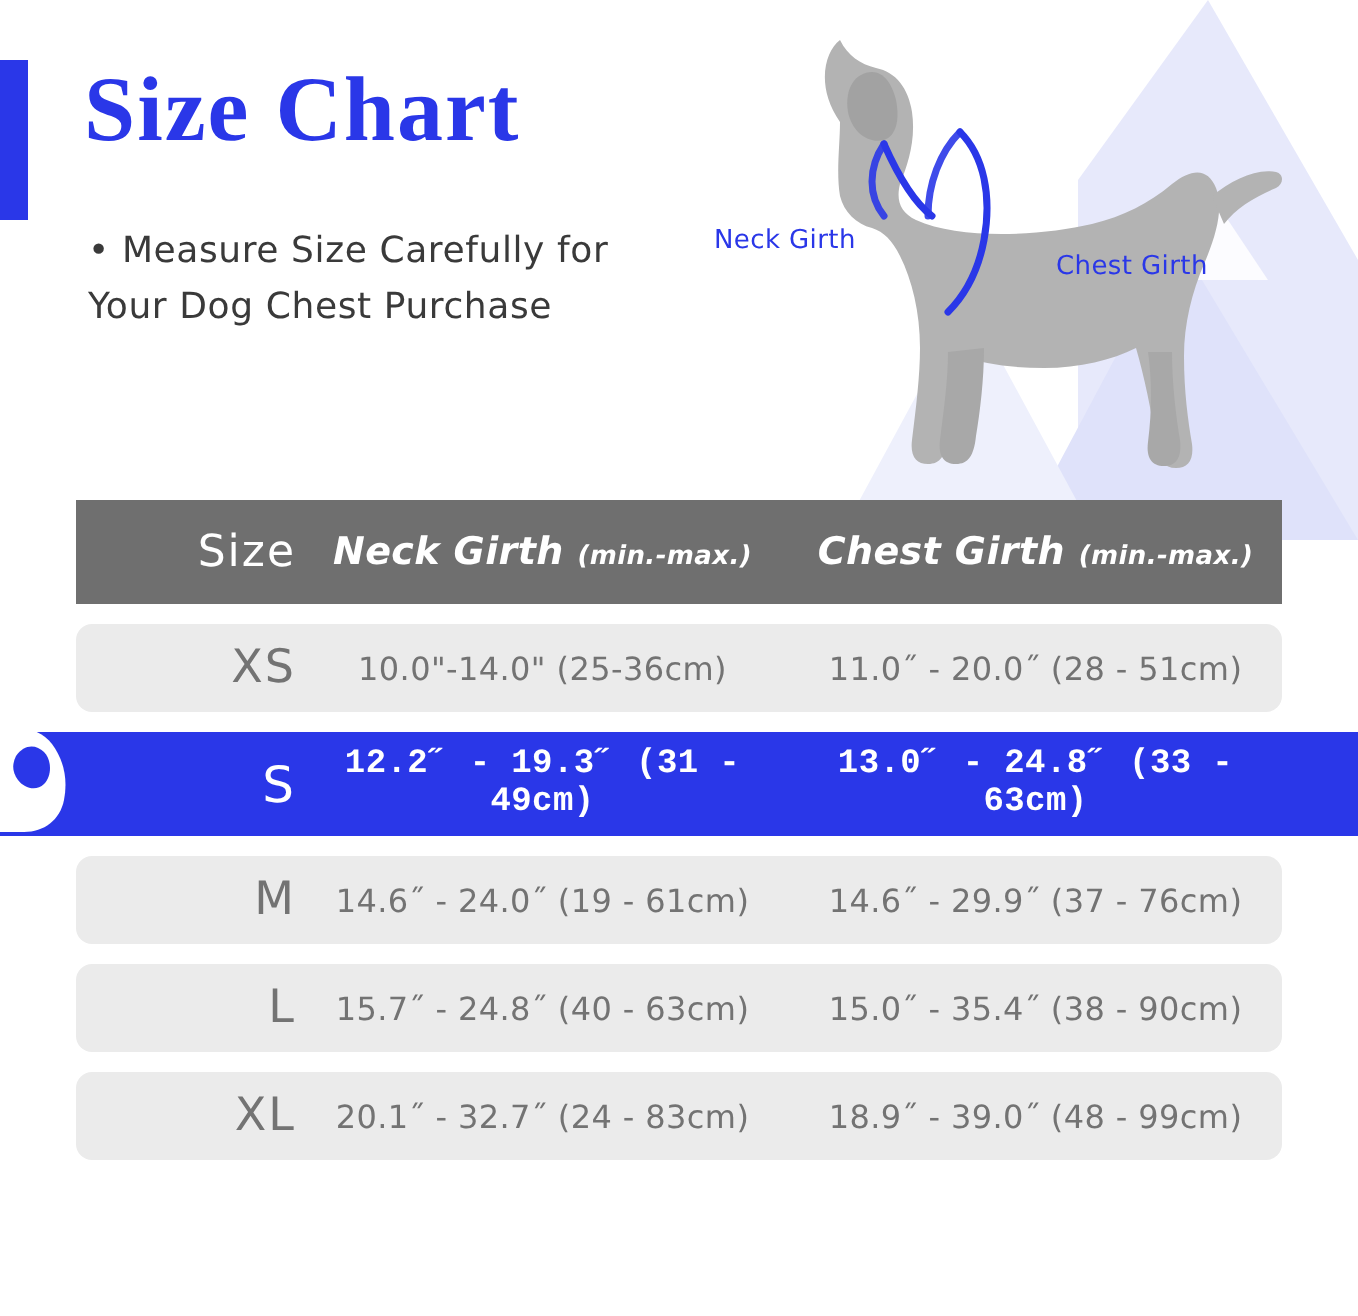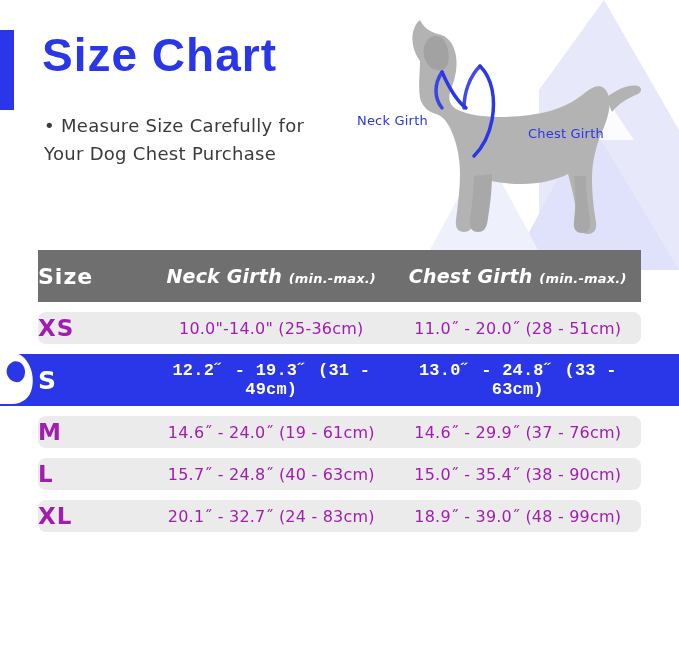--- a/index.html
+++ b/index.html
@@ -45,21 +45,21 @@
     z-index: 3;
   }
   .title {
     position: absolute;
     left: 42px;
     top: 28px;
     font-size: 46px;
     font-weight: bold;
     color: #2a37e8;
     letter-spacing: 1px;
-    font-family: Liberation Sans, sans-serif;
+    font-family: Liberation Serif, serif;
   }
   .bullet {
     position: absolute;
     left: 44px;
     top: 112px;
     width: 300px;
     font-size: 18px;
     line-height: 1.55;
     color: #3a3a3a;
     letter-spacing: 0.3px;
@@ -97,48 +97,48 @@
   .table {
     position: absolute;
     left: 0;
     top: 250px;
     width: 679px;
     z-index: 3;
   }
   .row {
     display: flex;
     align-items: center;
-    height: 32px;
+    height: 44px;
     margin: 0 38px 10px 38px;
     border-radius: 8px;
     background: #ebebeb;
-    color: #a21caf;
+    color: #737373;
   }
   .row.header-row {
     background: #6f6f6f;
     color: #ffffff;
     height: 52px;
     border-radius: 0;
     margin: 0 38px 10px 38px;
   }
   .row.highlight {
     background: #2a37e8;
     color: #ffffff;
     margin: 0 0 10px 0;
     border-radius: 0;
     height: 52px;
     width: 679px;
     padding: 0 38px;
     position: relative;
   }
   .cell-size {
     width: 110px;
-    text-align: left;
+    text-align: right;
     font-size: 23px;
-    font-weight: bold;
+    font-weight: normal;
     letter-spacing: 1px;
     flex: 0 0 110px;
   }
   .row.header-row .cell-size { font-size: 22px; }
   .cell-val {
     flex: 1;
     text-align: center;
     font-size: 16px;
     letter-spacing: 0.2px;
   }

